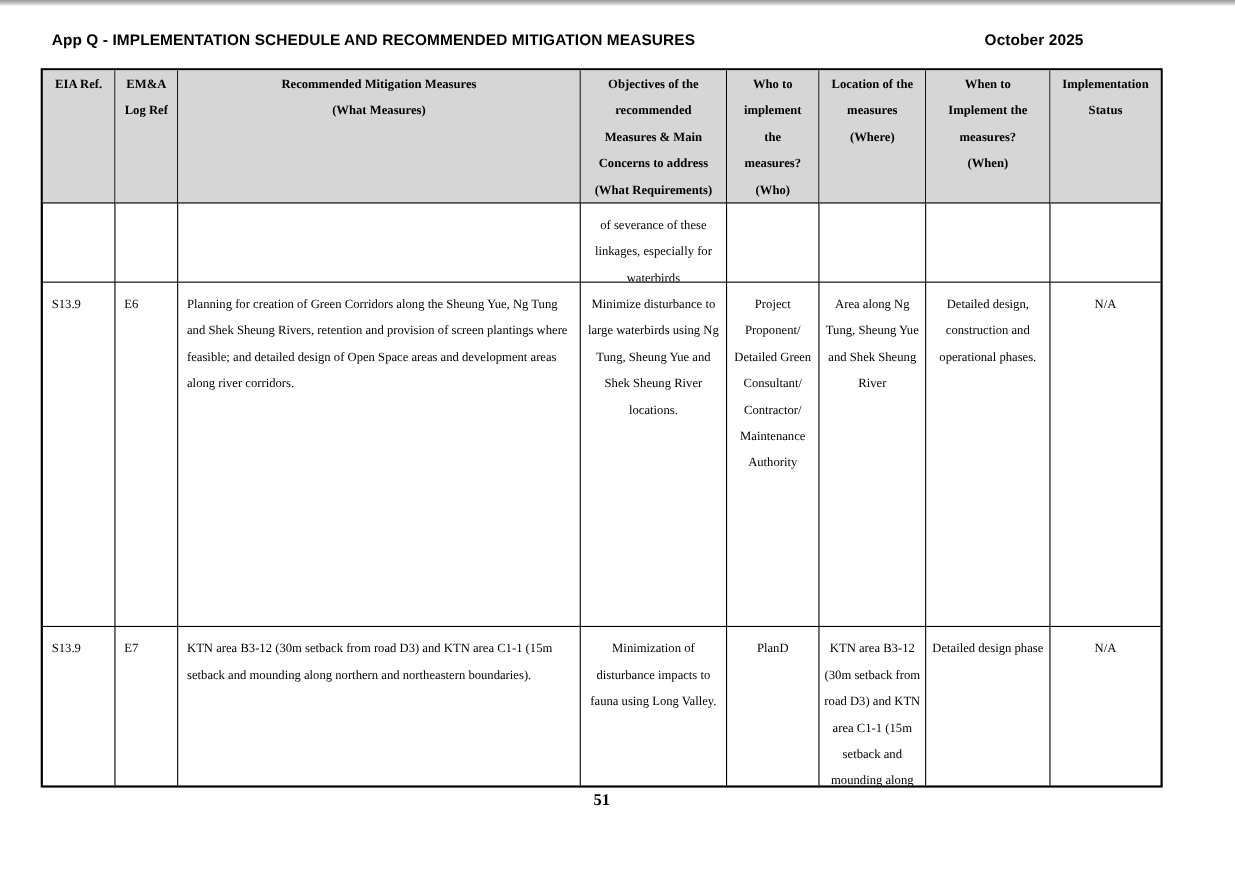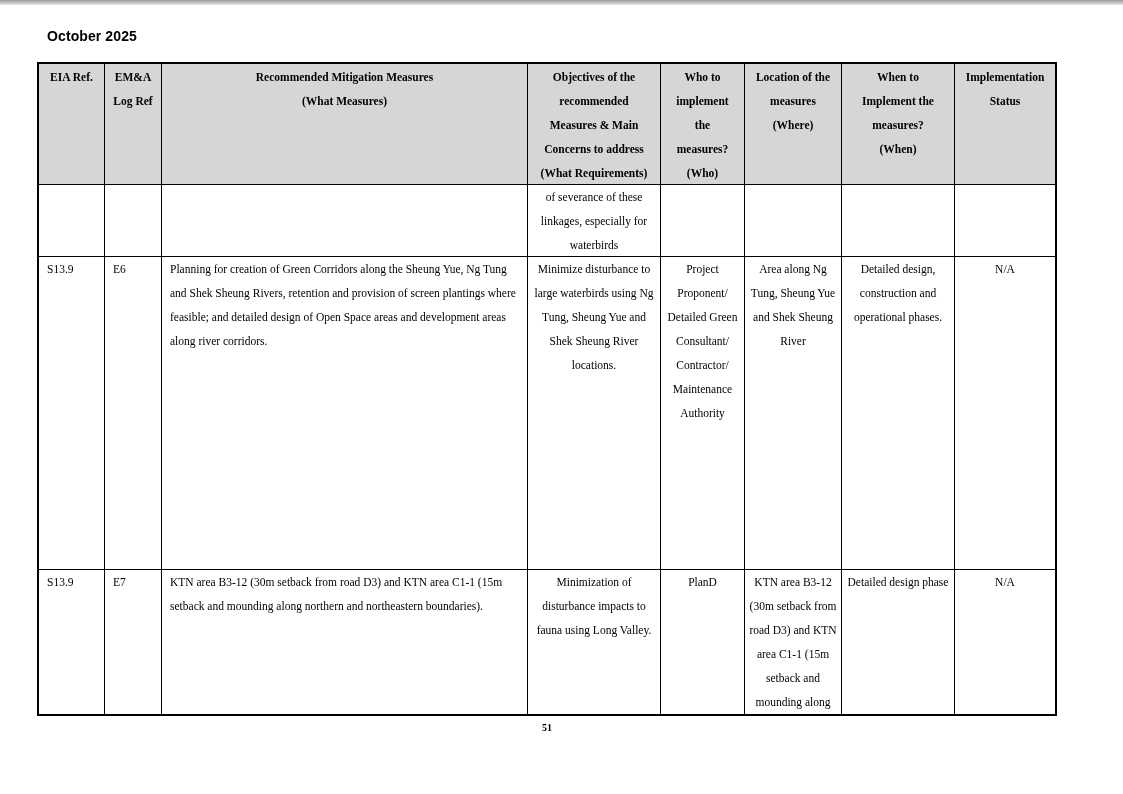--- a/index.html
+++ b/index.html
@@ -47,21 +47,21 @@
     border: 2px solid #000000;
     font-size: 11.5px;
     line-height: 24px;
   }
   .row { display: contents; }
   .cell {
     border-right: 1px solid #000000;
     border-bottom: 1px solid #000000;
     box-sizing: border-box;
     overflow: hidden;
-    padding: 0 4px;
+    padding: 8px 4px;
     text-align: center;
     vertical-align: top;
   }
   .cell:last-child { border-right: none; }
   .row:last-child > .cell { border-bottom: none; }
   .hcell {
     background: #d6d6d6;
     font-weight: bold;
     white-space: pre-line;
     padding-top: 1px;
@@ -72,31 +72,32 @@
     padding-right: 5px;
   }
   .p + .p { margin-top: 24px; }
   .page-number {
     position: absolute;
     left: 37px;
     top: 716px;
     width: 1020px;
     text-align: center;
     font-weight: bold;
-    font-size: 10px;
+    font-size: 15px;
     line-height: 24px;
   }
 </style>
 </head>
 <body>
 
 <div class="page">
   <div class="top-edge"></div>
 
   <div class="doc-header">
+    <div>App Q - IMPLEMENTATION SCHEDULE AND RECOMMENDED MITIGATION MEASURES</div>
     <div>October 2025</div>
   </div>
 
   <div class="schedule-table">
 
     <div class="row">
       <div class="cell hcell">EIA Ref.</div>
       <div class="cell hcell">EM&amp;A
 Log Ref</div>
       <div class="cell hcell">Recommended Mitigation Measures

